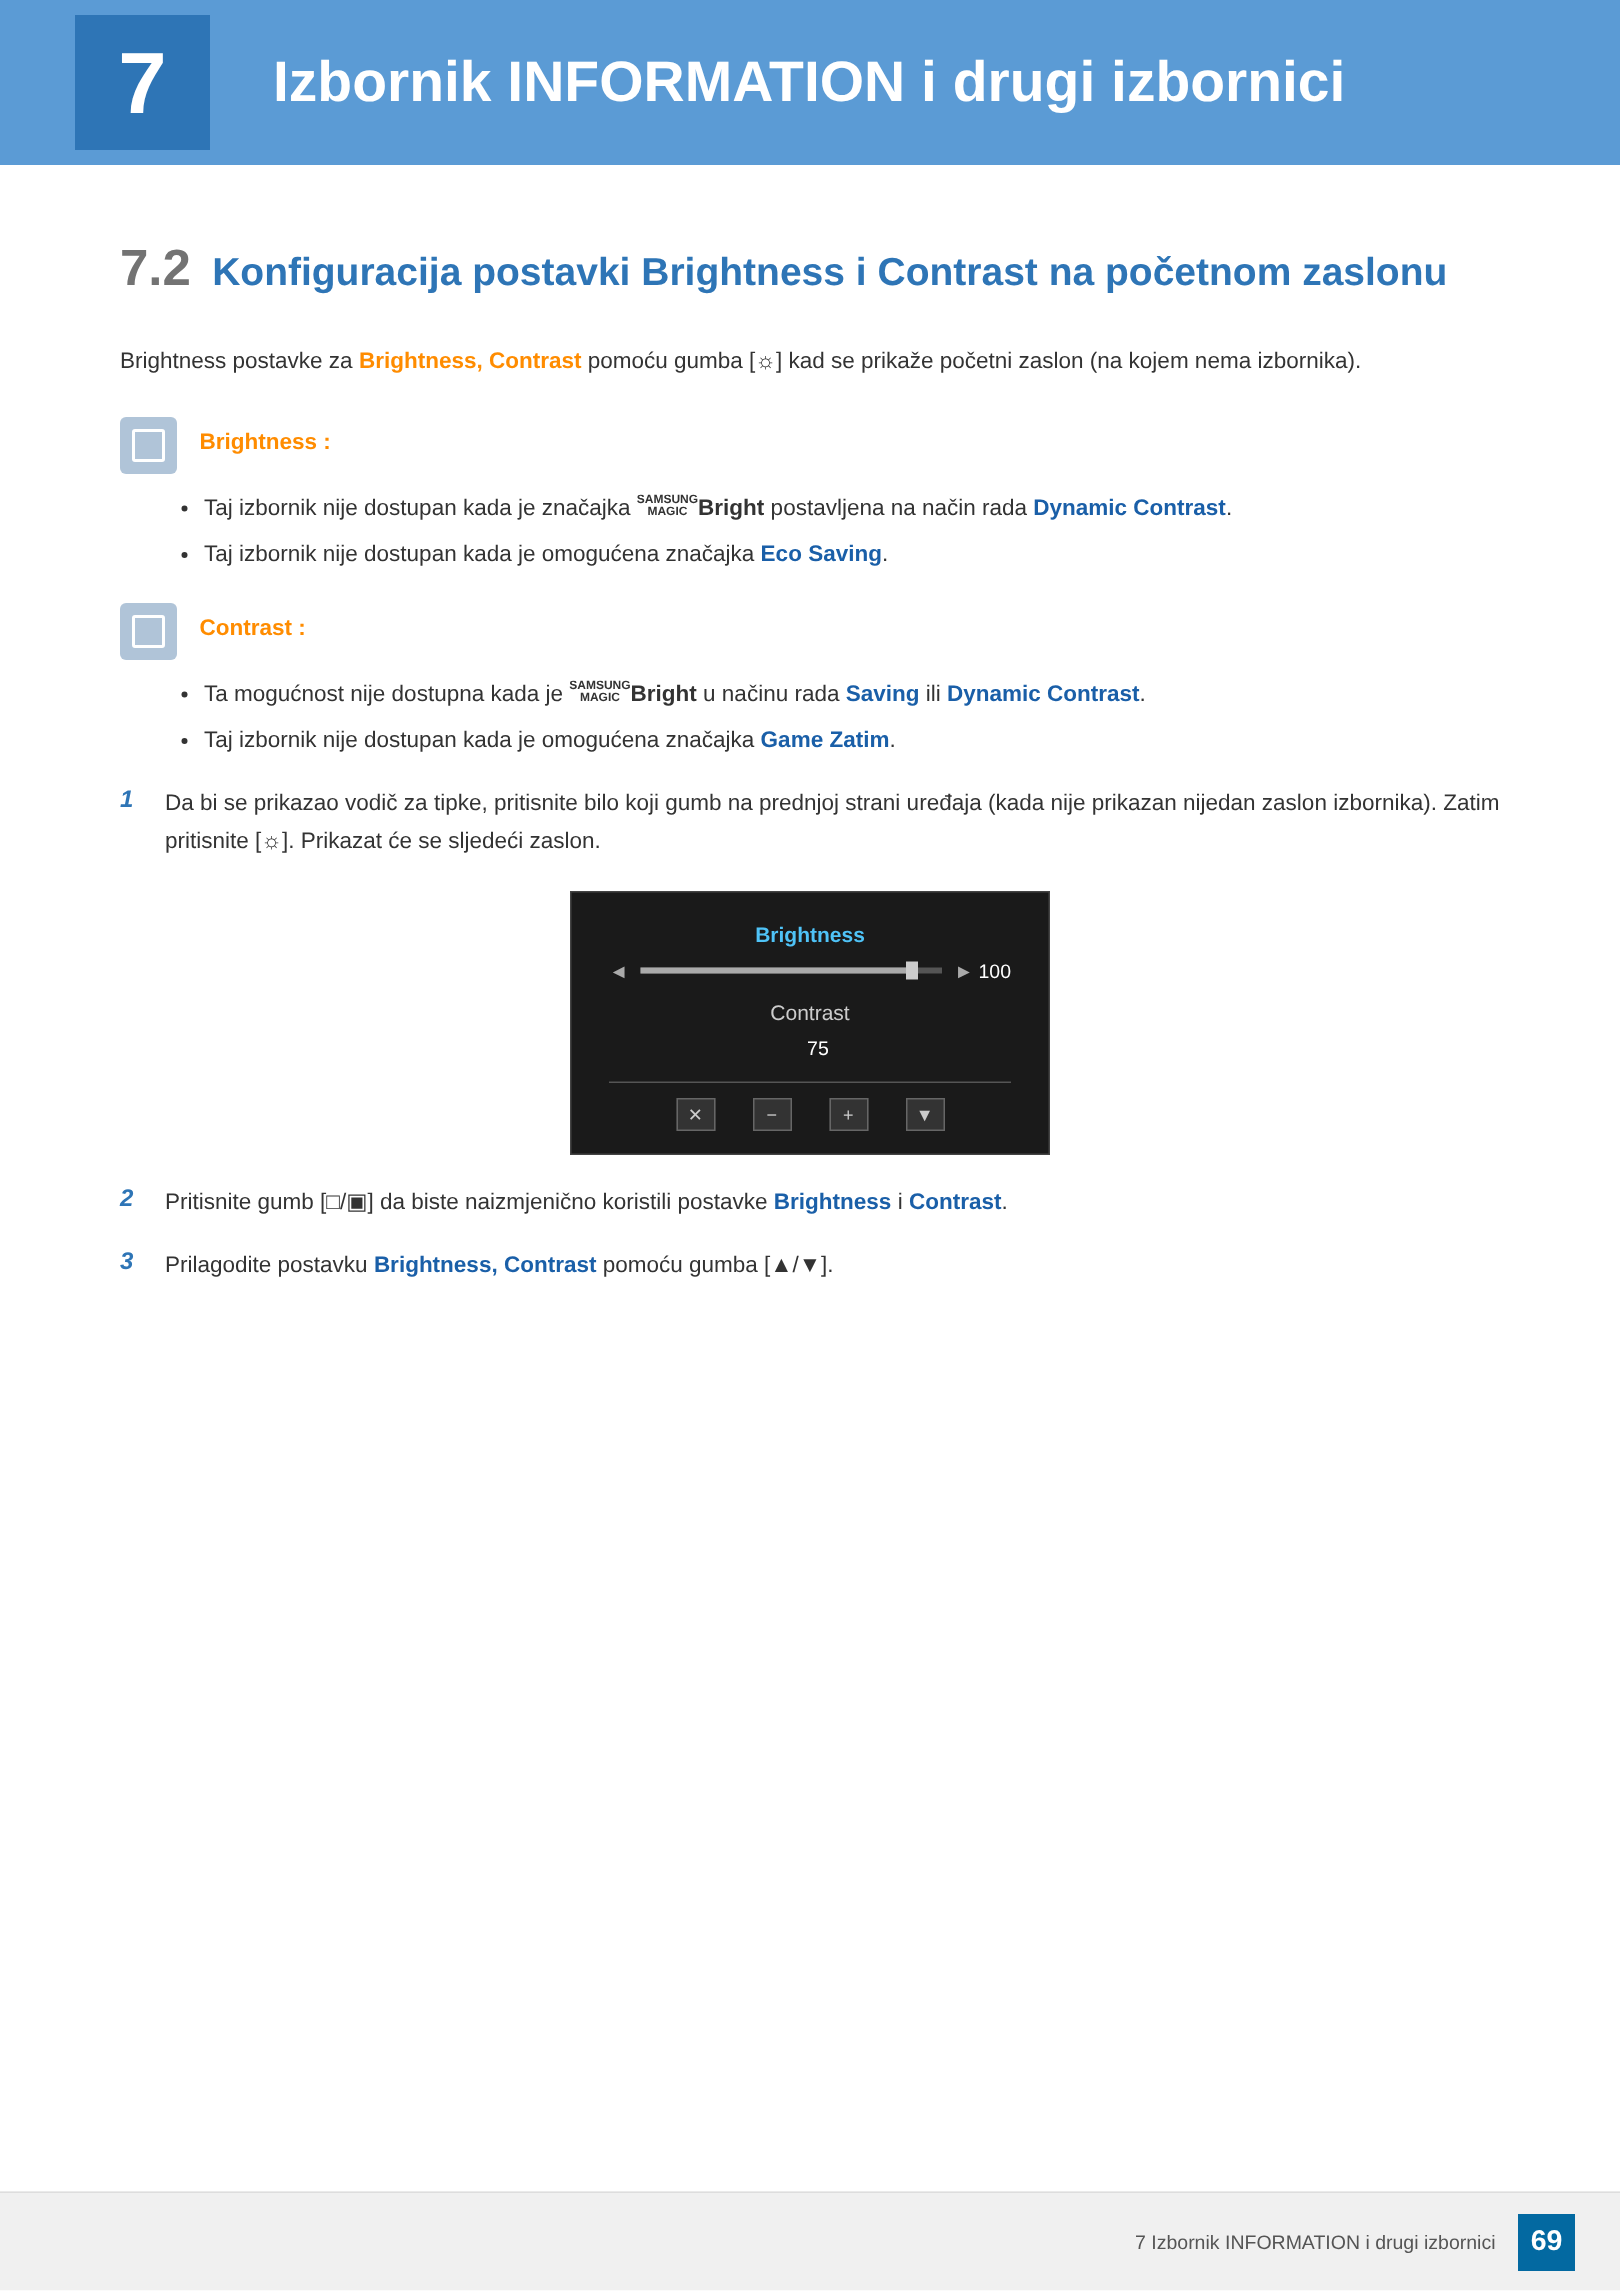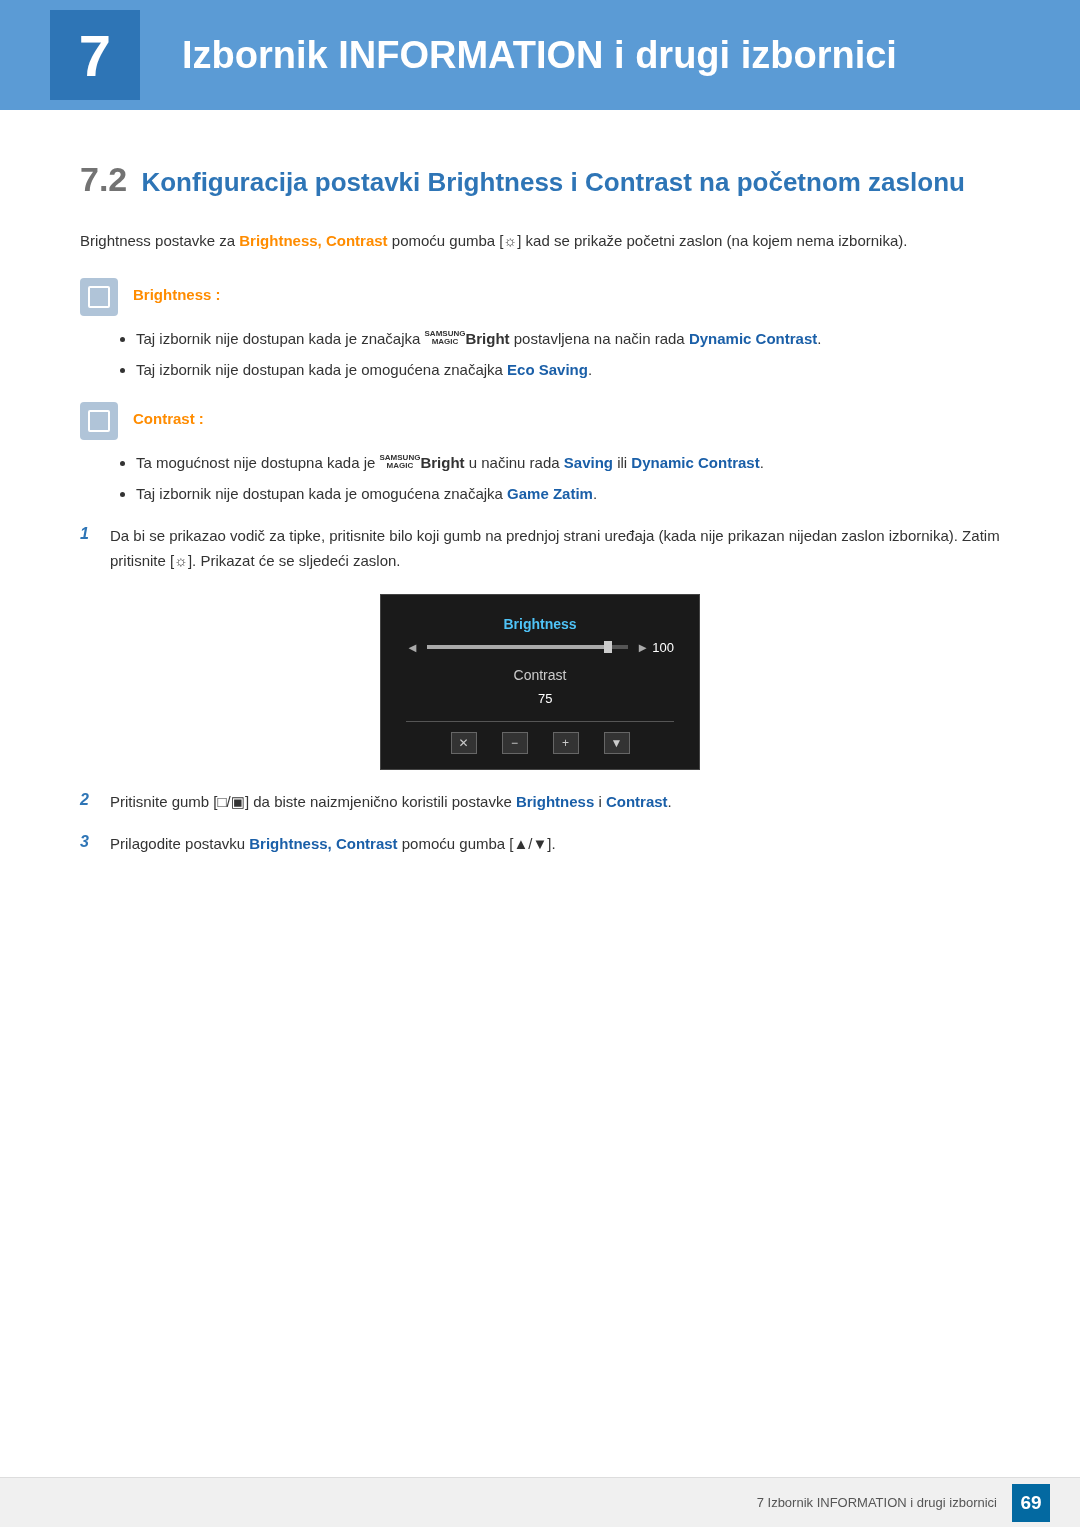--- a/index.html
+++ b/index.html
@@ -286,21 +286,21 @@
       color: #ccc;
       font-size: 12px;
     }
 
     
     .page-footer {
       position: absolute;
       bottom: 0;
       left: 0;
       right: 0;
-      height: 50px;
+      height: 66px;
       background: #f0f0f0;
       display: flex;
       align-items: center;
       justify-content: flex-end;
       padding: 0 30px;
       border-top: 1px solid #ddd;
     }
     .footer-text {
       font-size: 13px;
       color: #555;

